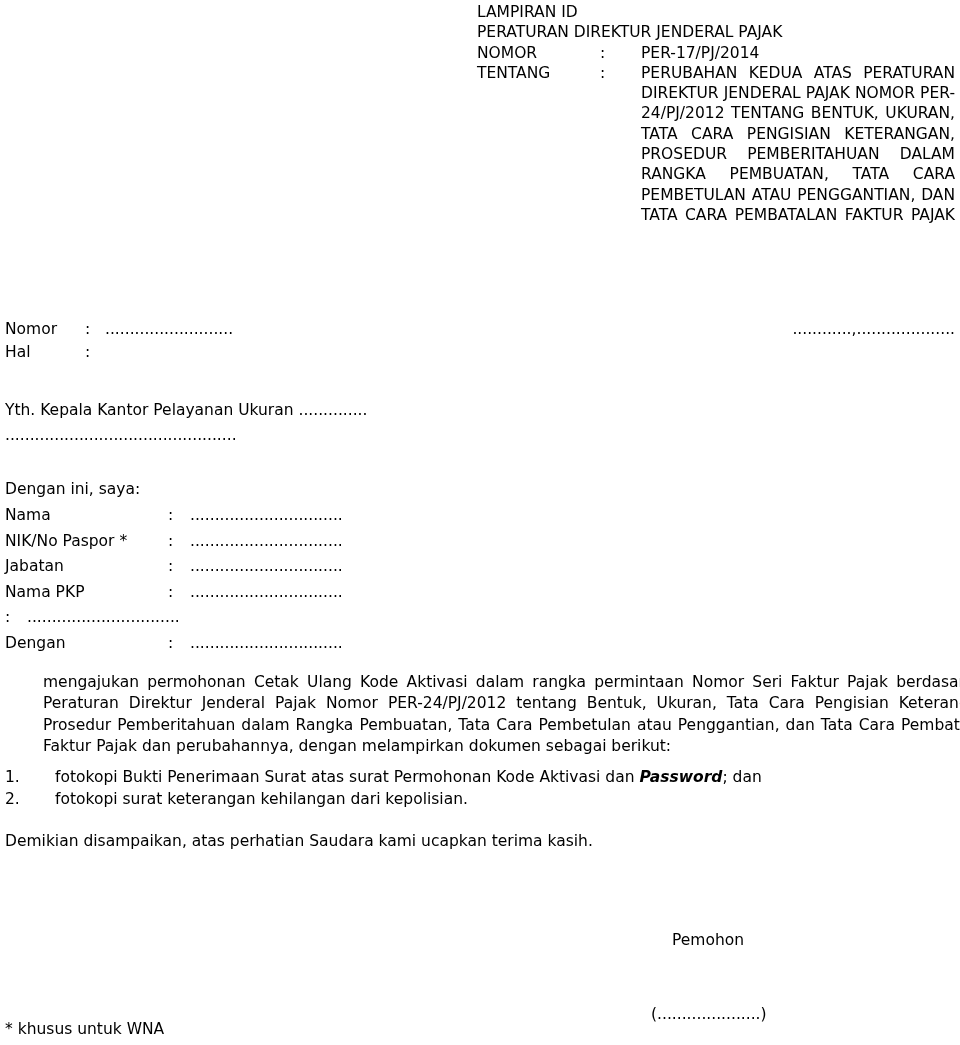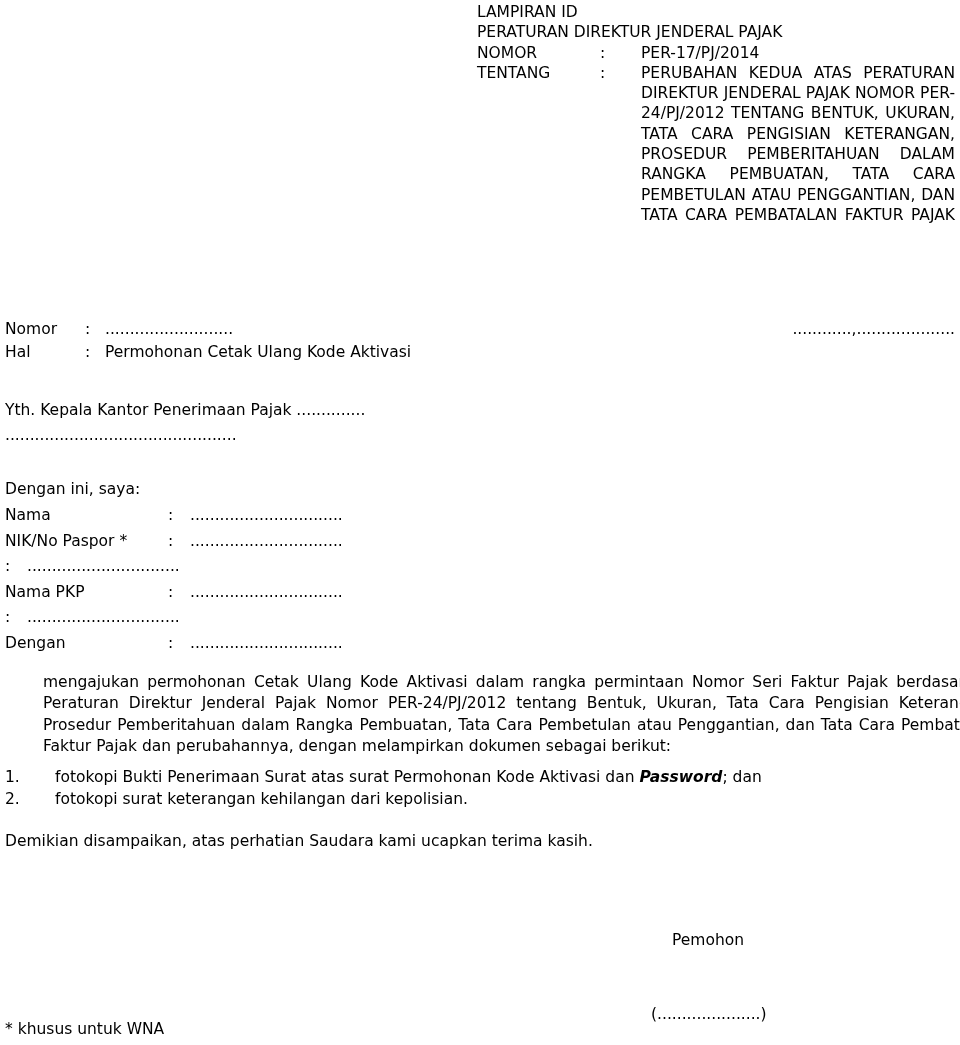--- a/index.html
+++ b/index.html
@@ -245,45 +245,45 @@
 
   <div class="meta-block">
     <div class="meta-row">
       <span class="mlabel">Nomor</span>
       <span class="mcolon">:</span>
       <span class="mvalue">..........................</span>
     </div>
     <div class="meta-row">
       <span class="mlabel">Hal</span>
       <span class="mcolon">:</span>
-      <span class="mvalue">Permohonan Cetak Ulang Kode Aktivasi</span>
     </div>
   </div>
 
   <div class="date-placeholder">............,....................</div>
 
   <div class="recipient">
-    <div>Yth. Kepala Kantor Penerimaan Pajak ..............</div>
+    <div>Yth. Kepala Kantor Pelayanan Ukuran ..............</div>
     <div>...............................................</div>
   </div>
 
   <div class="intro">Dengan ini, saya:</div>
 
   <div class="fields">
     <div class="field-row">
       <span class="flabel">Nama</span>
       <span class="fcolon">:</span>
       <span class="fvalue">...............................</span>
     </div>
     <div class="field-row">
       <span class="flabel">NIK/No Paspor *</span>
       <span class="fcolon">:</span>
       <span class="fvalue">...............................</span>
     </div>
     <div class="field-row">
+      <span class="flabel">Jabatan</span>
       <span class="fcolon">:</span>
       <span class="fvalue">...............................</span>
     </div>
     <div class="field-row">
       <span class="flabel">Nama PKP</span>
       <span class="fcolon">:</span>
       <span class="fvalue">...............................</span>
     </div>
     <div class="field-row">
       <span class="fcolon">:</span>

